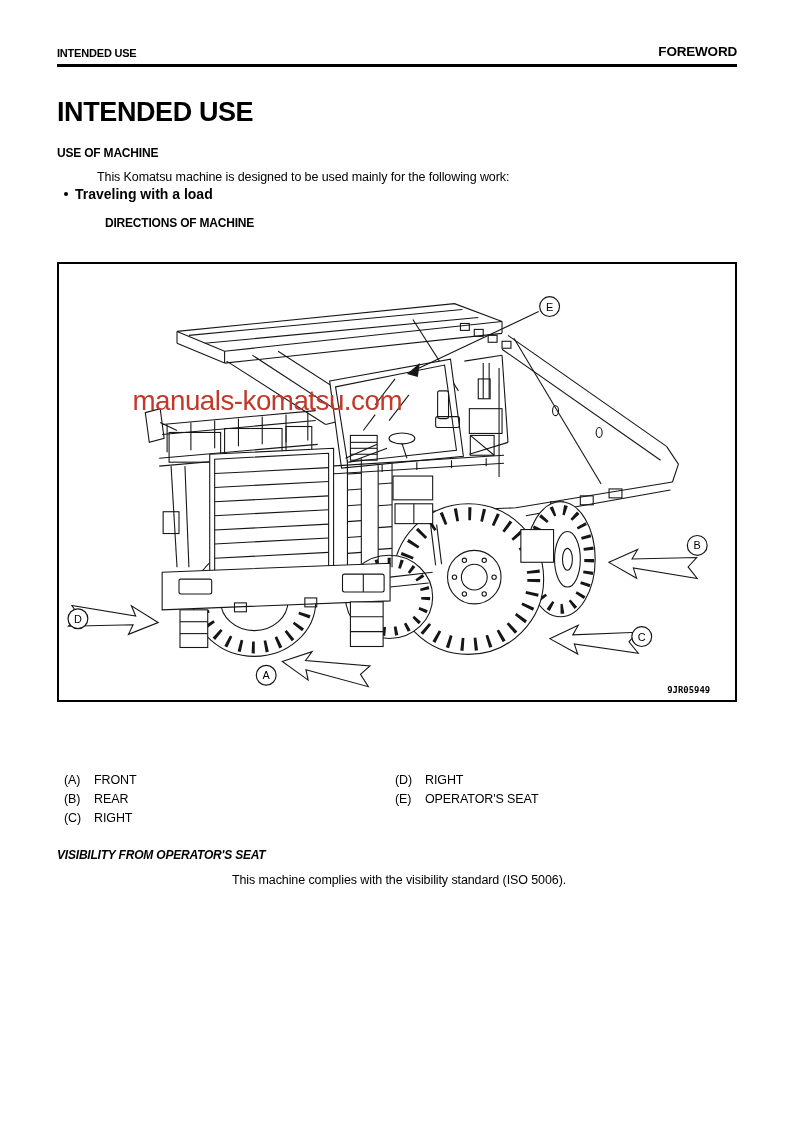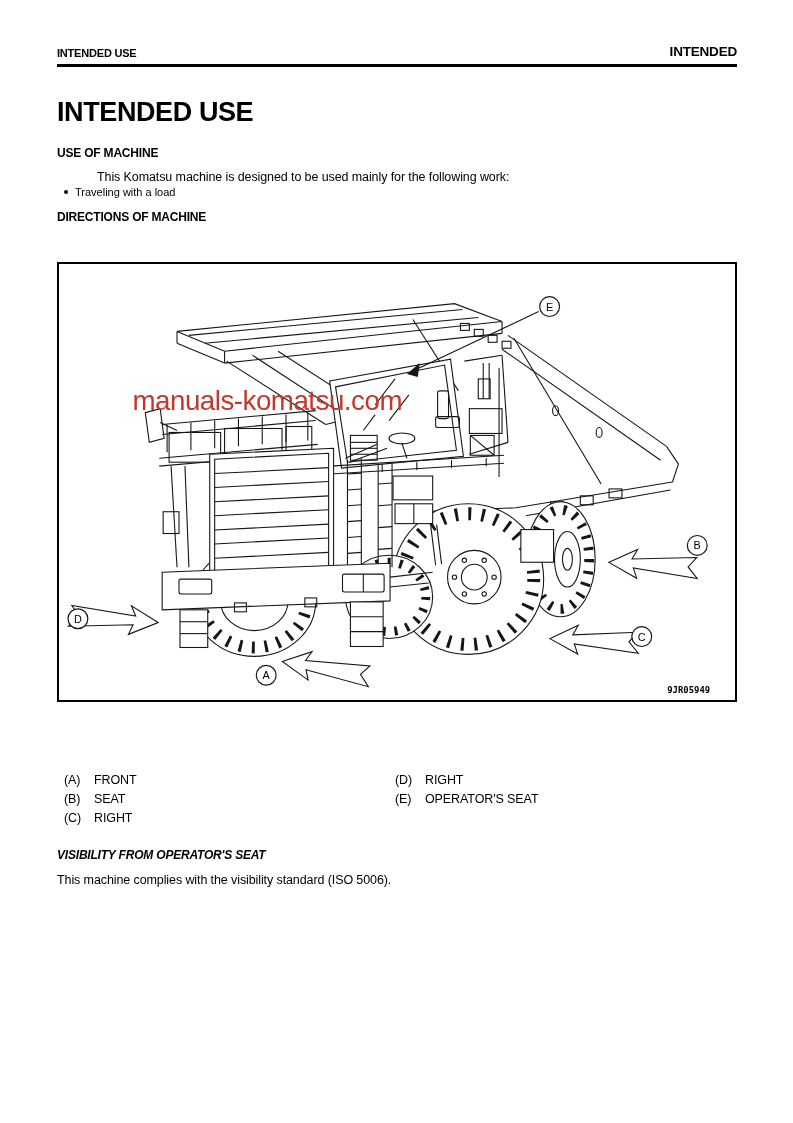--- a/index.html
+++ b/index.html
@@ -10,60 +10,60 @@
   .hdr { position:absolute; left:57px; top:44px; width:680px;
          display:flex; justify-content:space-between; align-items:flex-end;
          padding-bottom:5px; border-bottom:3.5px solid #000; }
   .hdr-left  { font-size:11px; font-weight:bold; letter-spacing:-0.2px; }
   .hdr-right { font-size:13.5px; font-weight:bold; letter-spacing:-0.2px; }
 
   .title { position:absolute; left:57px; top:97px; font-size:27px; font-weight:bold; letter-spacing:-0.4px; }
 
   .h2 { position:absolute; left:57px; font-size:12px; font-weight:bold; letter-spacing:-0.2px; }
   .h2-use  { top:146px; }
-  .h2-dir  { top:210px; }
+  .h2-dir  { top:216px;margin-left:48px; }
   .h2-vis  { top:848px;font-style:italic; }
 
   .body-text { position:absolute; left:57px; font-size:12.5px; line-height:19.5px; letter-spacing:-0.1px; }
   .intro { top:168px; width:684px;margin-left:40px; }
-  .bullet-row { position:absolute; left:64px; top:186px; font-size:11px; display:flex; align-items:center; }
+  .bullet-row { position:absolute; left:64px; top:186px; font-size:14px; display:flex; align-items:center;font-weight:bold; }
   .bullet-dot { width:4px; height:4px; border-radius:50%; background:#000; display:inline-block; margin-right:7px; }
 
   .figure { position:absolute; left:57px; top:262px; width:680px; height:440px; border:2px solid #000; background:#fff; }
   .figure svg { display:block; width:100%; height:100%; }
 
   .para { top:708px; width:684px; }
 
   .legend-col { position:absolute; top:771px; font-size:12.5px; line-height:19px; letter-spacing:-0.1px; }
   .legend-col.c1 { left:64px; }
   .legend-col.c2 { left:395px; }
   .lg-row { display:flex; }
   .lg-key { width:30px; flex:0 0 30px; }
 
-  .vis1 { top:871px; width:684px; }
+  .vis1 { top:871px; width:684px;text-align:center; }
   .vis2 { top:890px; width:684px; }
 
   .footer { position:absolute; left:57px; top:1078px; font-size:15px; letter-spacing:0.5px; }
 
   .ln { stroke:#161616; fill:none; stroke-width:1.1; }
   .lnw { stroke:#161616; fill:#fff; stroke-width:1.1; }
   .tread { stroke:#161616; fill:none; }
   .lbl-circle { stroke:#161616; fill:#fff; stroke-width:1.2; }
   .lbl-text { font-family:"Liberation Sans","DejaVu Sans",sans-serif; font-size:11px; fill:#000; text-anchor:middle; }
   .wm { font-family:"Liberation Sans","DejaVu Sans",sans-serif; font-size:28px; letter-spacing:-0.5px; }
   .figcode { font-family:"DejaVu Sans Mono","Liberation Mono",monospace; font-size:9px; font-weight:bold; fill:#000; text-anchor:end; }
 </style>
 </head>
 <body>
 
 <div class="sheet">
 
   <div class="hdr">
     <span class="hdr-left">INTENDED USE</span>
-    <span class="hdr-right">INTENDED</span>
+    <span class="hdr-right">FOREWORD</span>
   </div>
 
   <div class="title">INTENDED USE</div>
 
   <div class="h2 h2-use">USE OF MACHINE</div>
   <div class="body-text intro">This Komatsu machine is designed to be used mainly for the following work:</div>
   <div class="bullet-row">
     <span class="bullet-dot"></span>
     <span>Traveling with a load</span>
   </div>
@@ -296,21 +296,21 @@
   </div>
 
 
   <div class="legend-col c1">
     <div class="lg-row">
       <span class="lg-key">(A)</span>
       <span>FRONT</span>
     </div>
     <div class="lg-row">
       <span class="lg-key">(B)</span>
-      <span>SEAT</span>
+      <span>REAR</span>
     </div>
     <div class="lg-row">
       <span class="lg-key">(C)</span>
       <span>RIGHT</span>
     </div>
   </div>
   <div class="legend-col c2">
     <div class="lg-row">
       <span class="lg-key">(D)</span>
       <span>RIGHT</span>

